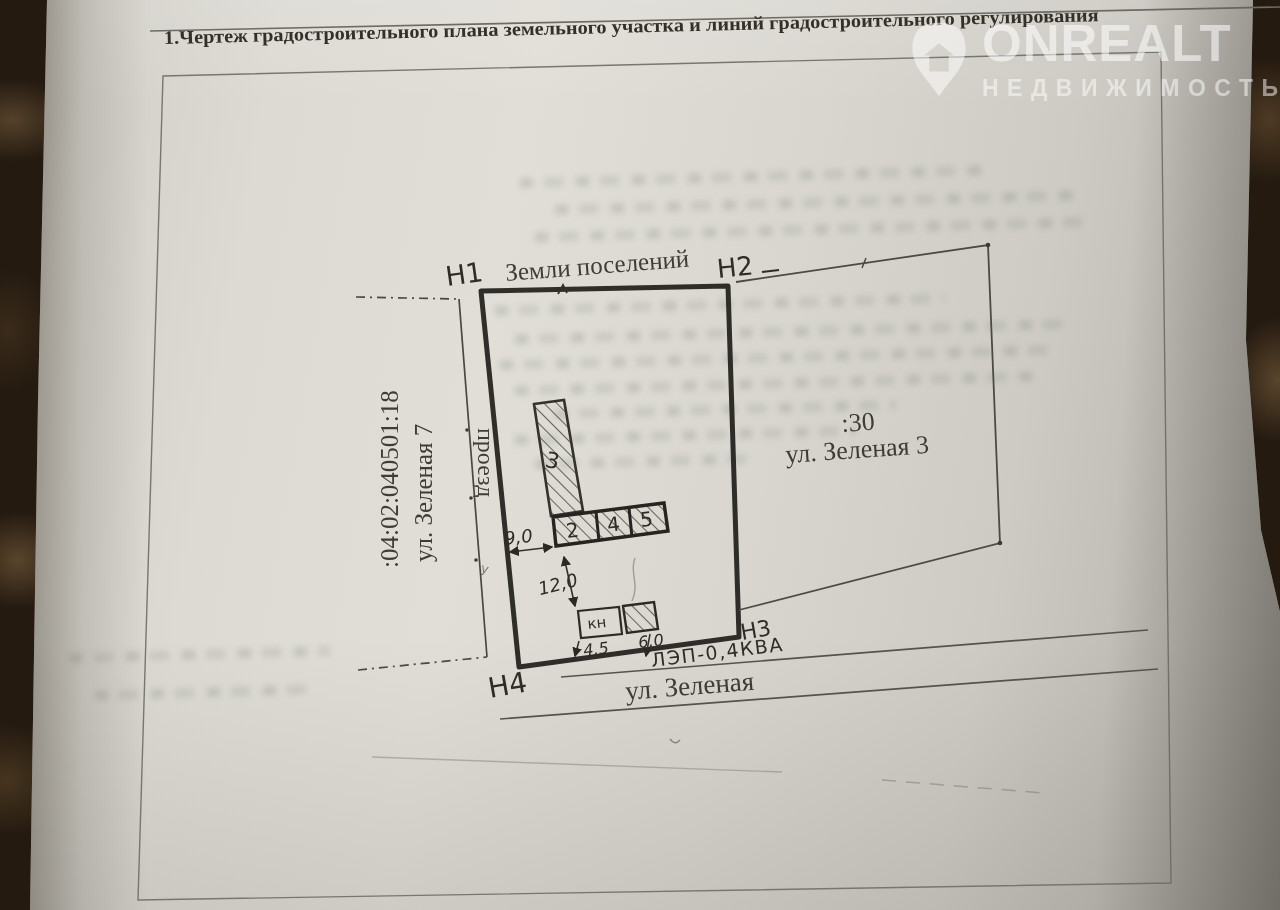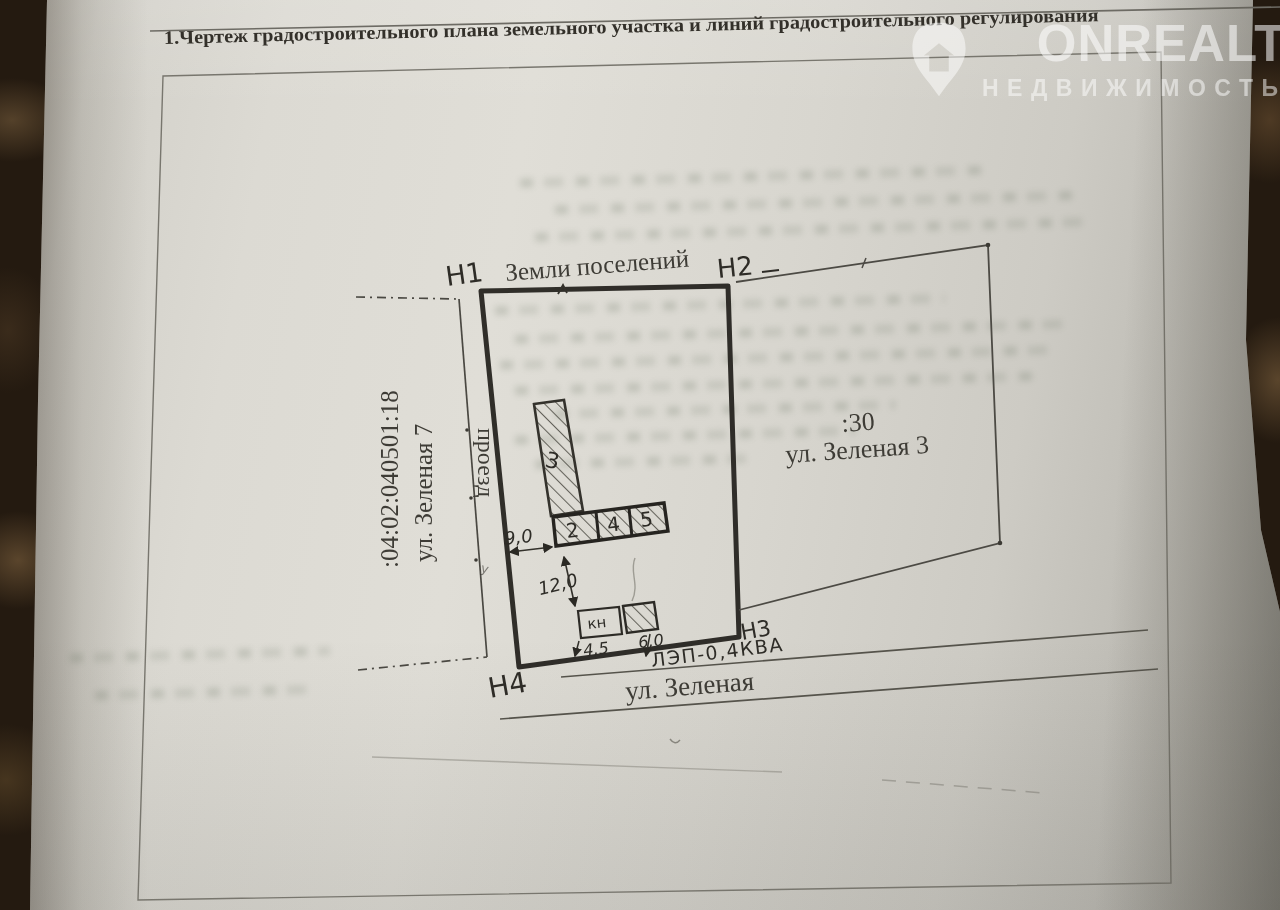--- a/index.html
+++ b/index.html
@@ -24,21 +24,21 @@
   .bleed{position:absolute;height:9px;opacity:.30;filter:blur(3px);transform:rotate(-1.6deg);
     background:repeating-linear-gradient(90deg, rgba(96,108,90,.7) 0 13px, rgba(96,108,90,0) 13px 24px, rgba(96,108,90,.5) 24px 43px, rgba(96,108,90,0) 43px 56px);}
   svg.ink{position:absolute;inset:0;}
   .print{font-family:"Liberation Serif",serif;fill:#3e3c36;}
   .hand{font-family:"DejaVu Sans",sans-serif;fill:#2e2c27;}
   .title-text{font-family:"Liberation Serif",serif;font-weight:bold;fill:#33302a;}
   .light{position:absolute;inset:0;pointer-events:none;
     clip-path:polygon(47px 0,1253px 0,1246px 340px,1261px 530px,1280px 612px,1280px 910px,30px 910px,38px 400px);
     background:linear-gradient(93deg, rgba(0,0,0,0) 0%, rgba(0,0,0,0) 86%, rgba(88,85,76,.34) 94%, rgba(66,64,56,.48) 100%);}
   .watermark{position:absolute;top:18px;left:908px;width:360px;color:rgba(255,255,255,.55);
-    font-family:"Liberation Sans",sans-serif;pointer-events:none;text-align:right;}
+    font-family:"Liberation Sans",sans-serif;pointer-events:none;}
   .wm-row{display:flex;align-items:flex-start;}
   .wm-icon{width:62px;height:84px;flex:0 0 62px;opacity:.92;}
   .wm-text{margin-left:12px;}
   .wm-brand{font-size:51px;font-weight:bold;letter-spacing:1px;line-height:1.0;}
   .wm-tag{font-size:23px;font-weight:bold;letter-spacing:8.5px;margin-top:6px;color:rgba(255,255,255,.50);}
 </style>
 </head>
 <body>
 
 <div class="photo">

